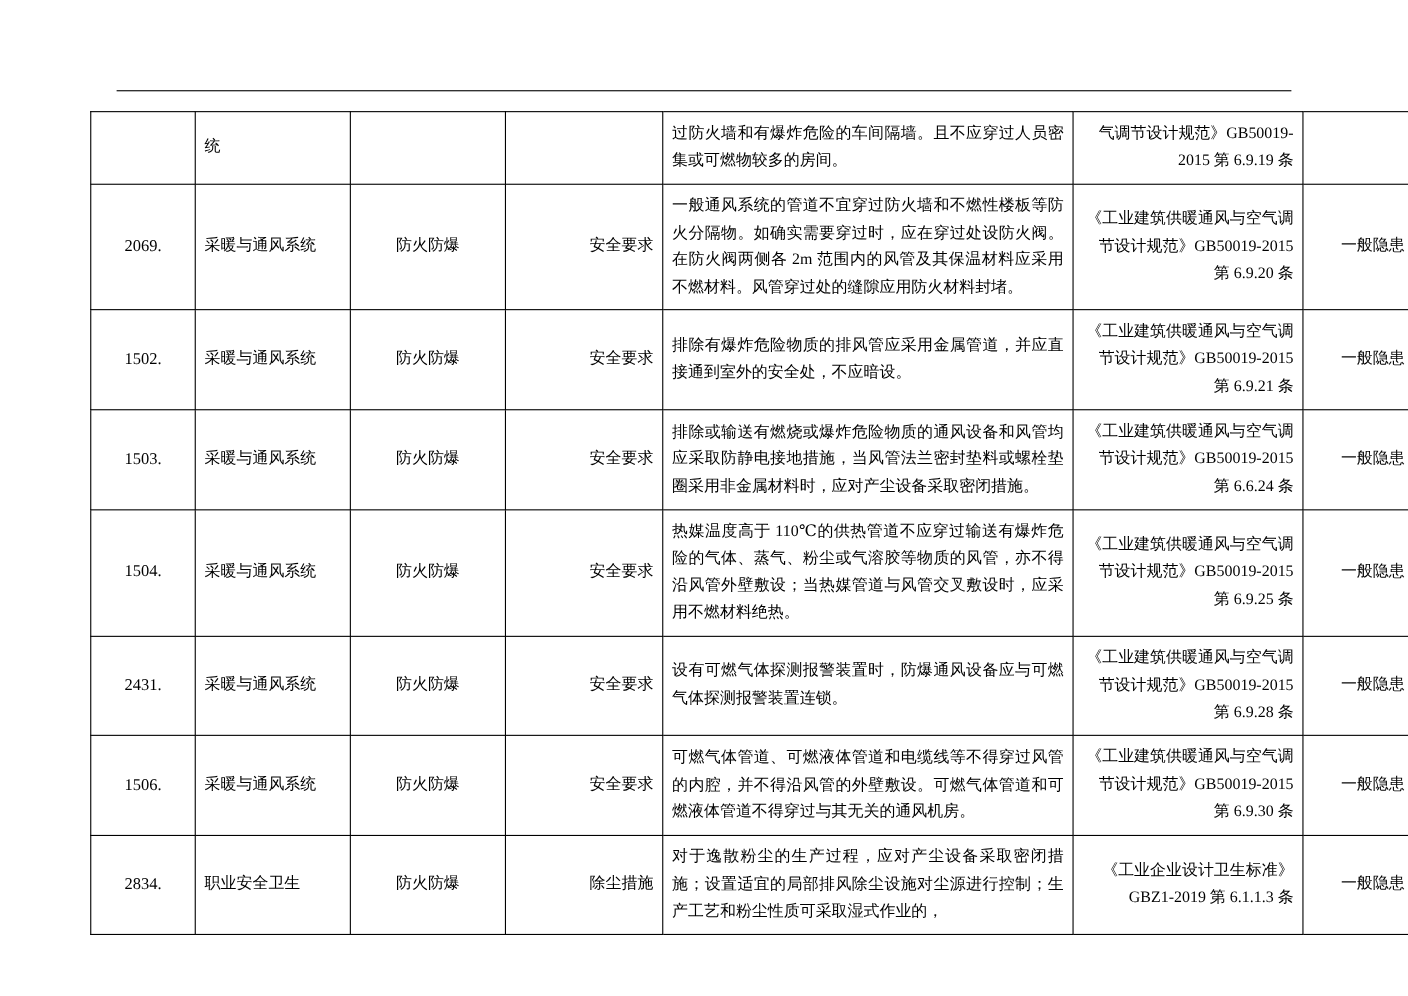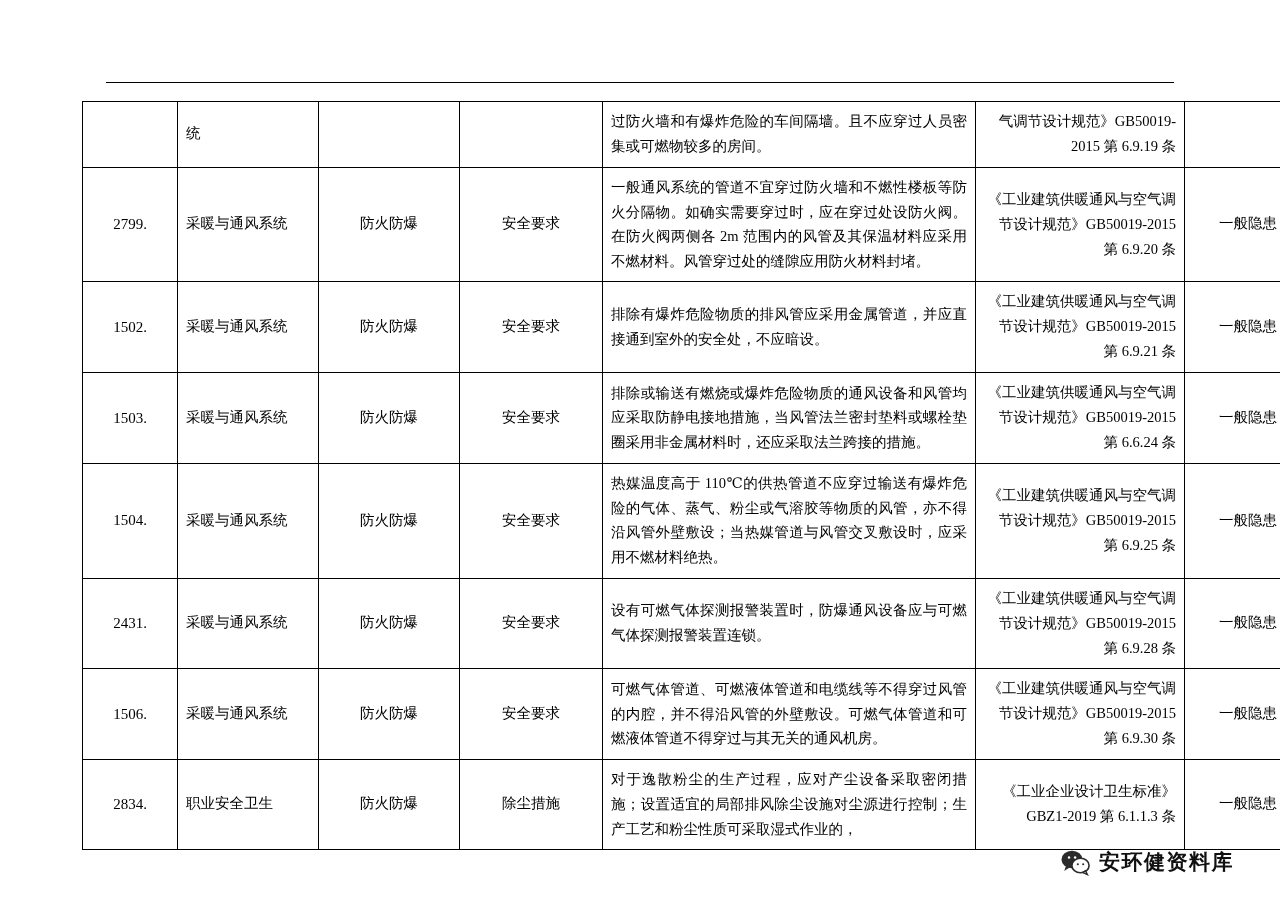--- a/index.html
+++ b/index.html
@@ -58,21 +58,21 @@
     text-align: left;
     padding-left: 12px;
   }
   td.c-cat {
     width: 124px;
     text-align: center;
     padding-left: 12px;
   }
   td.c-sub {
     width: 126px;
-    text-align: center;
+    text-align: right;
     padding-left: 12px;
   }
   td.c-desc {
     width: 356px;
     text-align: justify;
     text-justify: inter-ideograph;
     line-height: 1.7;
   }
   td.c-ref {
     width: 192px;
@@ -129,21 +129,21 @@
           <td class="c-num nowrapnum"></td>
           <td class="c-sys">统</td>
           <td class="c-cat"></td>
           <td class="c-sub"></td>
           <td class="c-desc">过防火墙和有爆炸危险的车间隔墙。且不应穿过人员密集或可燃物较多的房间。</td>
           <td class="c-ref">气调节设计规范》GB50019-2015 第 6.9.19 条</td>
           <td class="c-level"></td>
         </tr>
 
         <tr class="row-first">
-          <td class="c-num nowrapnum">2799.</td>
+          <td class="c-num nowrapnum">2069.</td>
           <td class="c-sys">采暖与通风系统</td>
           <td class="c-cat">防火防爆</td>
           <td class="c-sub">安全要求</td>
           <td class="c-desc">一般通风系统的管道不宜穿过防火墙和不燃性楼板等防火分隔物。如确实需要穿过时，应在穿过处设防火阀。在防火阀两侧各 2m 范围内的风管及其保温材料应采用不燃材料。风管穿过处的缝隙应用防火材料封堵。</td>
           <td class="c-ref">《工业建筑供暖通风与空气调节设计规范》GB50019-2015 第 6.9.20 条</td>
           <td class="c-level">一般隐患</td>
         </tr>
 
         <tr>
           <td class="c-num nowrapnum">1502.</td>
@@ -153,21 +153,21 @@
           <td class="c-desc">排除有爆炸危险物质的排风管应采用金属管道，并应直接通到室外的安全处，不应暗设。</td>
           <td class="c-ref">《工业建筑供暖通风与空气调节设计规范》GB50019-2015 第 6.9.21 条</td>
           <td class="c-level">一般隐患</td>
         </tr>
 
         <tr>
           <td class="c-num nowrapnum">1503.</td>
           <td class="c-sys">采暖与通风系统</td>
           <td class="c-cat">防火防爆</td>
           <td class="c-sub">安全要求</td>
-          <td class="c-desc">排除或输送有燃烧或爆炸危险物质的通风设备和风管均应采取防静电接地措施，当风管法兰密封垫料或螺栓垫圈采用非金属材料时，还应采取法兰跨接的措施。</td>
+          <td class="c-desc">排除或输送有燃烧或爆炸危险物质的通风设备和风管均应采取防静电接地措施，当风管法兰密封垫料或螺栓垫圈采用非金属材料时，应对产尘设备采取密闭措施。</td>
           <td class="c-ref">《工业建筑供暖通风与空气调节设计规范》GB50019-2015 第 6.6.24 条</td>
           <td class="c-level">一般隐患</td>
         </tr>
 
         <tr>
           <td class="c-num nowrapnum">1504.</td>
           <td class="c-sys">采暖与通风系统</td>
           <td class="c-cat">防火防爆</td>
           <td class="c-sub">安全要求</td>
           <td class="c-desc">热媒温度高于 110℃的供热管道不应穿过输送有爆炸危险的气体、蒸气、粉尘或气溶胶等物质的风管，亦不得沿风管外壁敷设；当热媒管道与风管交叉敷设时，应采用不燃材料绝热。</td>
@@ -202,29 +202,14 @@
           <td class="c-sub">除尘措施</td>
           <td class="c-desc">对于逸散粉尘的生产过程，应对产尘设备采取密闭措施；设置适宜的局部排风除尘设施对尘源进行控制；生产工艺和粉尘性质可采取湿式作业的，</td>
           <td class="c-ref">《工业企业设计卫生标准》GBZ1-2019 第 6.1.1.3 条</td>
           <td class="c-level">一般隐患</td>
         </tr>
 
       </tbody>
     </table>
   </div>
 
-  <div class="footer-logo">
-    <span class="logo-mark">
-      <svg width="30" height="30" viewBox="0 0 30 30" xmlns="http://www.w3.org/2000/svg">
-        <ellipse cx="12" cy="12.5" rx="10.5" ry="8.8" fill="#2b2b2b"></ellipse>
-        <polygon points="6,19 4.2,24 9.5,20.6" fill="#2b2b2b"></polygon>
-        <ellipse cx="20.5" cy="18.5" rx="8.6" ry="7.2" fill="#ffffff" stroke="#2b2b2b" stroke-width="1.6"></ellipse>
-        <polygon points="25.5,23.8 27.4,27.6 22.6,25.4" fill="#ffffff" stroke="#2b2b2b" stroke-width="1.4"></polygon>
-        <circle cx="9" cy="10.4" r="1.25" fill="#ffffff"></circle>
-        <circle cx="15.1" cy="10.4" r="1.25" fill="#ffffff"></circle>
-        <circle cx="17.8" cy="17.2" r="1.05" fill="#2b2b2b"></circle>
-        <circle cx="23.2" cy="17.2" r="1.05" fill="#2b2b2b"></circle>
-      </svg>
-    </span>
-    <span class="logo-text">安环健资料库</span>
-  </div>
 
 </div>
 
 </body></html>

